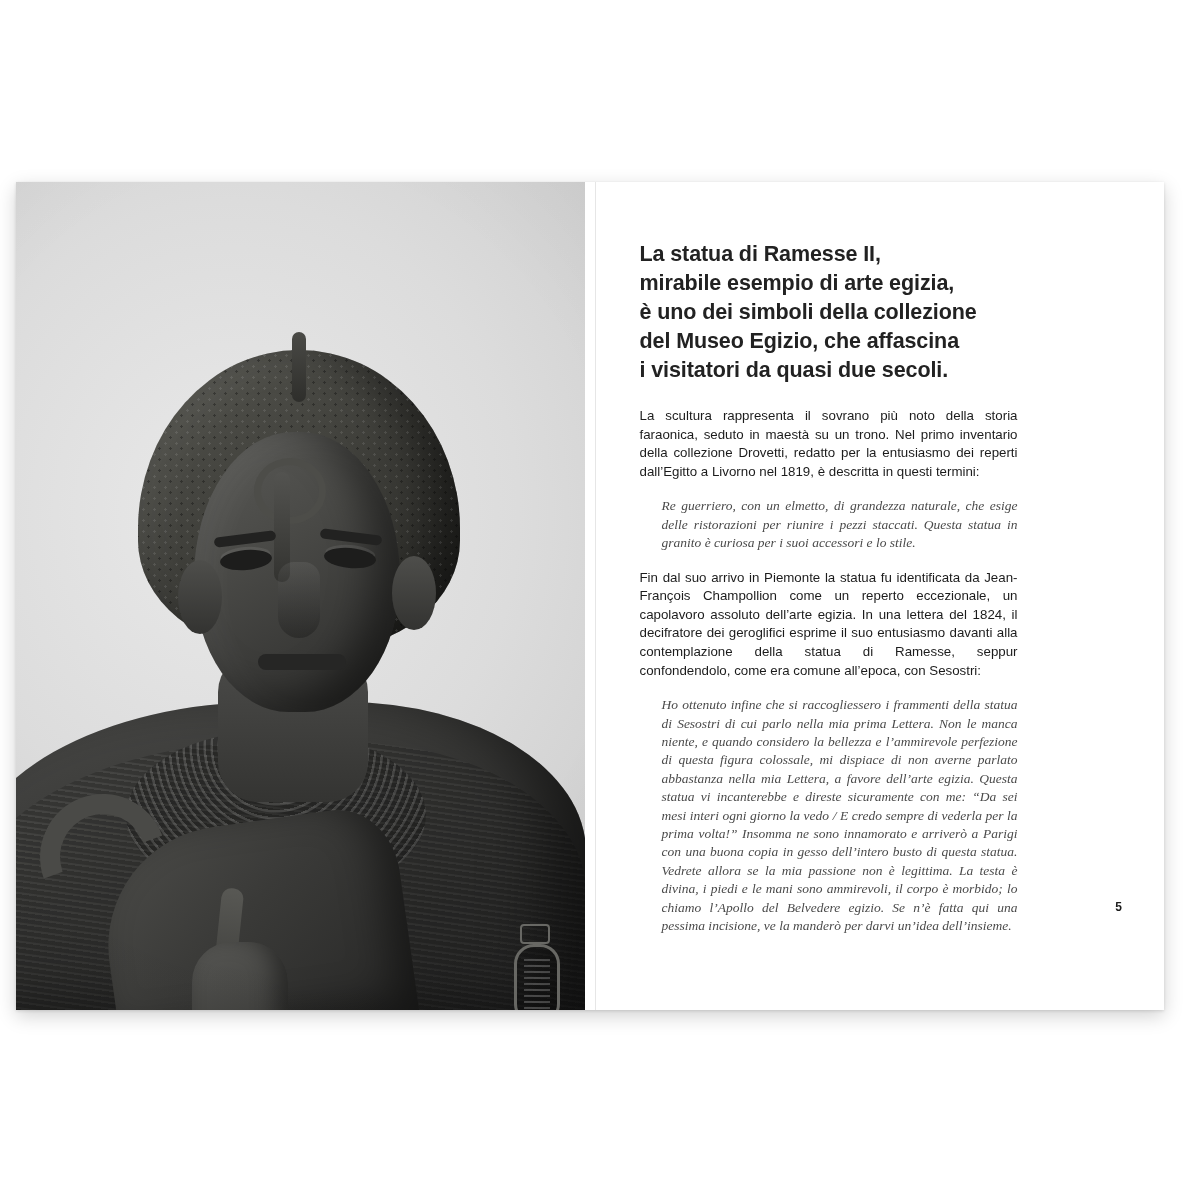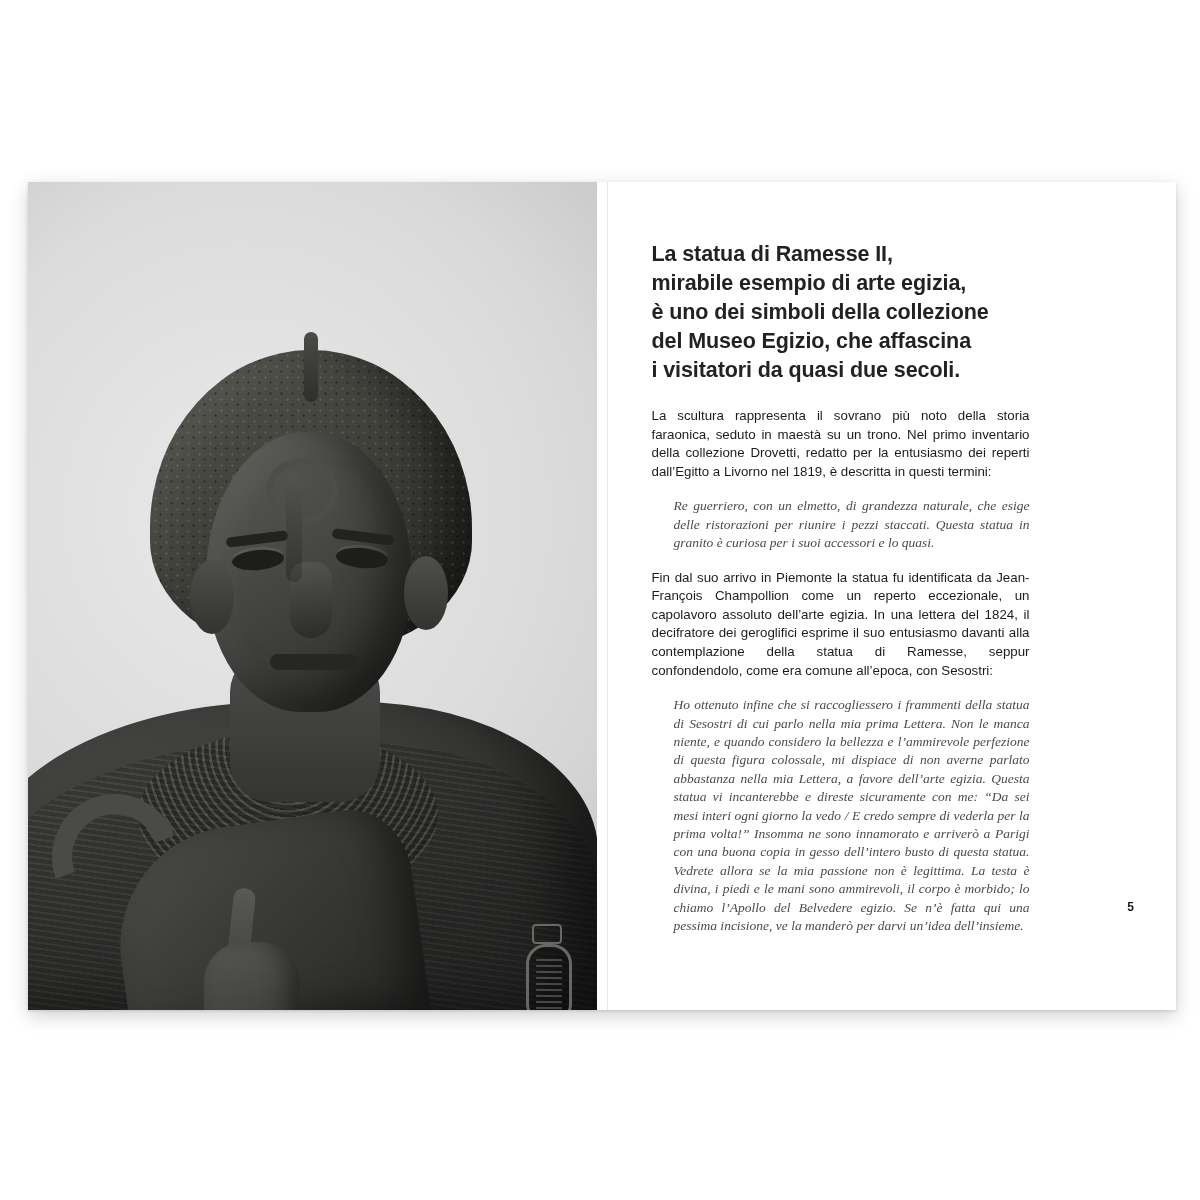--- a/index.html
+++ b/index.html
@@ -15,21 +15,21 @@
     position: relative;
     width: 1200px;
     height: 1200px;
     background: #ffffff;
     overflow: hidden;
   }
 
   
   .spread {
     position: absolute;
-    left: 28px;
+    left: 16px;
     top: 182px;
     width: 1148px;
     height: 828px;
     display: flex;
     background: #ffffff;
     box-shadow: 0 6px 18px rgba(0,0,0,0.18), 0 1px 3px rgba(0,0,0,0.12);
     gap: 10px;
   }
 
   
@@ -408,21 +408,21 @@
       <div class="text-col">
 
         <h1 class="lede" style="white-space: pre-line;">La statua di Ramesse II,
 mirabile esempio di arte egizia,
 è uno dei simboli della collezione
 del Museo Egizio, che affascina
 i visitatori da quasi due secoli.</h1>
 
         <p class="body">La scultura rappresenta il sovrano più noto della storia faraonica, seduto in maestà su un trono. Nel primo inventario della collezione Drovetti, redatto per la entusiasmo dei reperti dall’Egitto a Livorno nel 1819, è descritta in questi termini:</p>
 
-        <blockquote class="quote">Re guerriero, con un elmetto, di grandezza naturale, che esige delle ristorazioni per riunire i pezzi staccati. Questa statua in granito è curiosa per i suoi accessori e lo quasi.</blockquote>
+        <blockquote class="quote">Re guerriero, con un elmetto, di grandezza naturale, che esige delle ristorazioni per riunire i pezzi staccati. Questa statua in granito è curiosa per i suoi accessori e lo stile.</blockquote>
 
         <p class="body">Fin dal suo arrivo in Piemonte la statua fu identificata da Jean-François Champollion come un reperto eccezionale, un capolavoro assoluto dell’arte egizia. In una lettera del 1824, il decifratore dei geroglifici esprime il suo entusiasmo davanti alla contemplazione della statua di Ramesse, seppur confondendolo, come era comune all’epoca, con Sesostri:</p>
 
         <blockquote class="quote">Ho ottenuto infine che si raccogliessero i frammenti della statua di Sesostri di cui parlo nella mia prima Lettera. Non le manca niente, e quando considero la bellezza e l’ammirevole perfezione di questa figura colossale, mi dispiace di non averne parlato abbastanza nella mia Lettera, a favore dell’arte egizia. Questa statua vi incanterebbe e direste sicuramente con me: “Da sei mesi interi ogni giorno la vedo / E credo sempre di vederla per la prima volta!” Insomma ne sono innamorato e arriverò a Parigi con una buona copia in gesso dell’intero busto di questa statua. Vedrete allora se la mia passione non è legittima. La testa è divina, i piedi e le mani sono ammirevoli, il corpo è morbido; lo chiamo l’Apollo del Belvedere egizio. Se n’è fatta qui una pessima incisione, ve la manderò per darvi un’idea dell’insieme.</blockquote>
       </div>
 
       <div class="folio">5</div>
     </div>
 
   </div>

